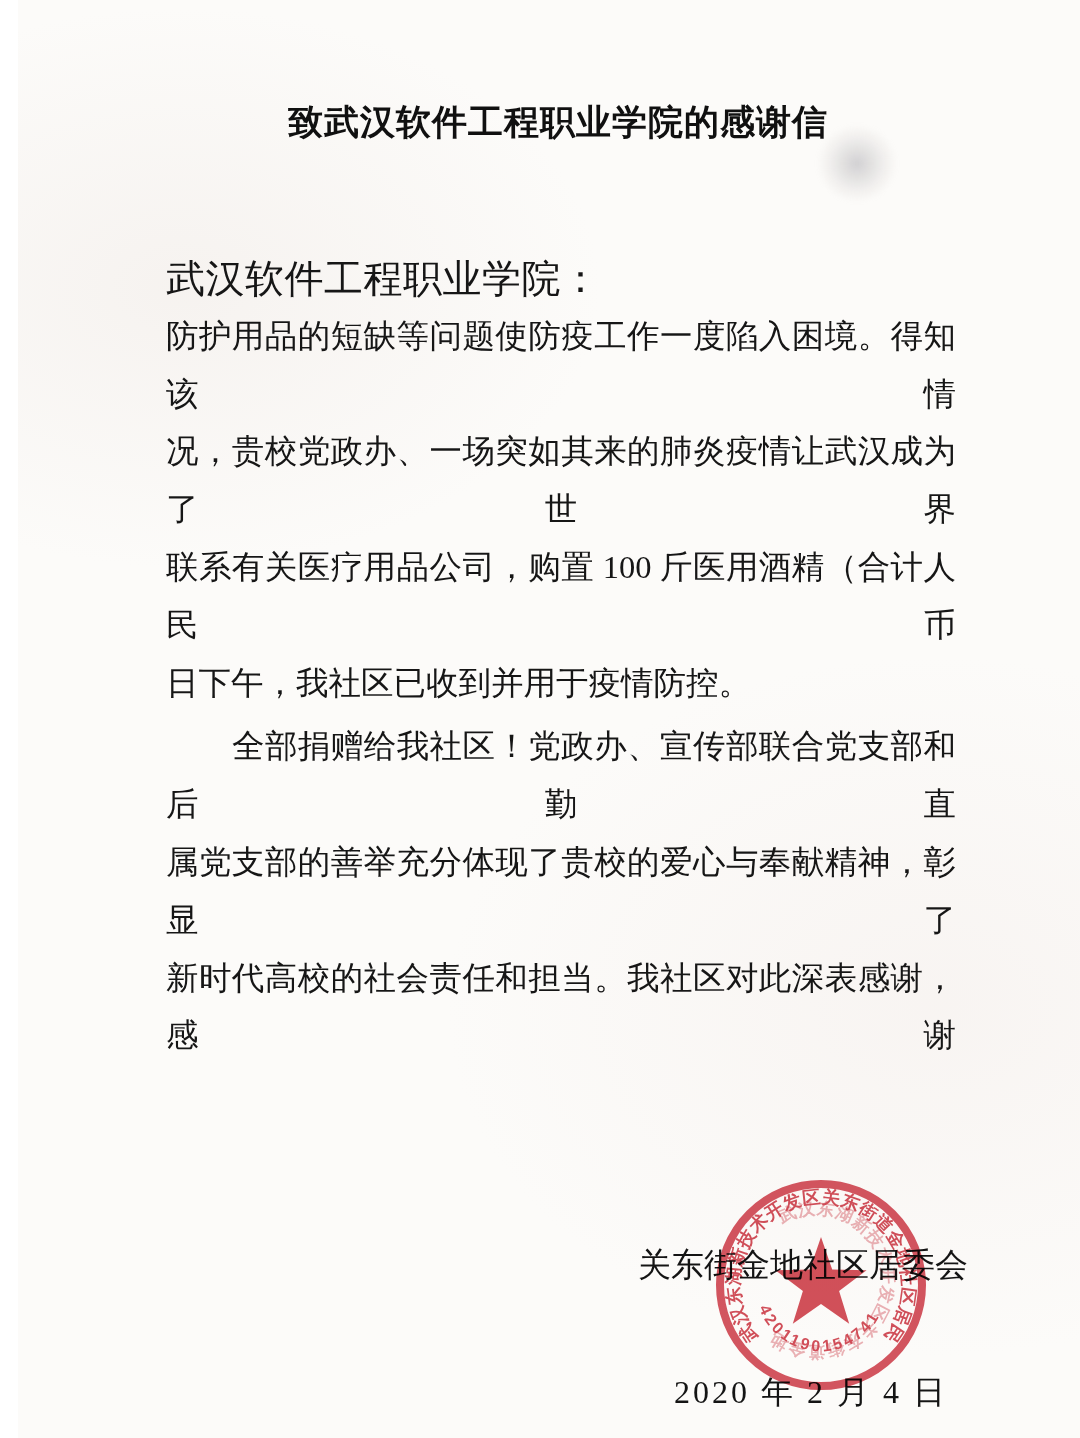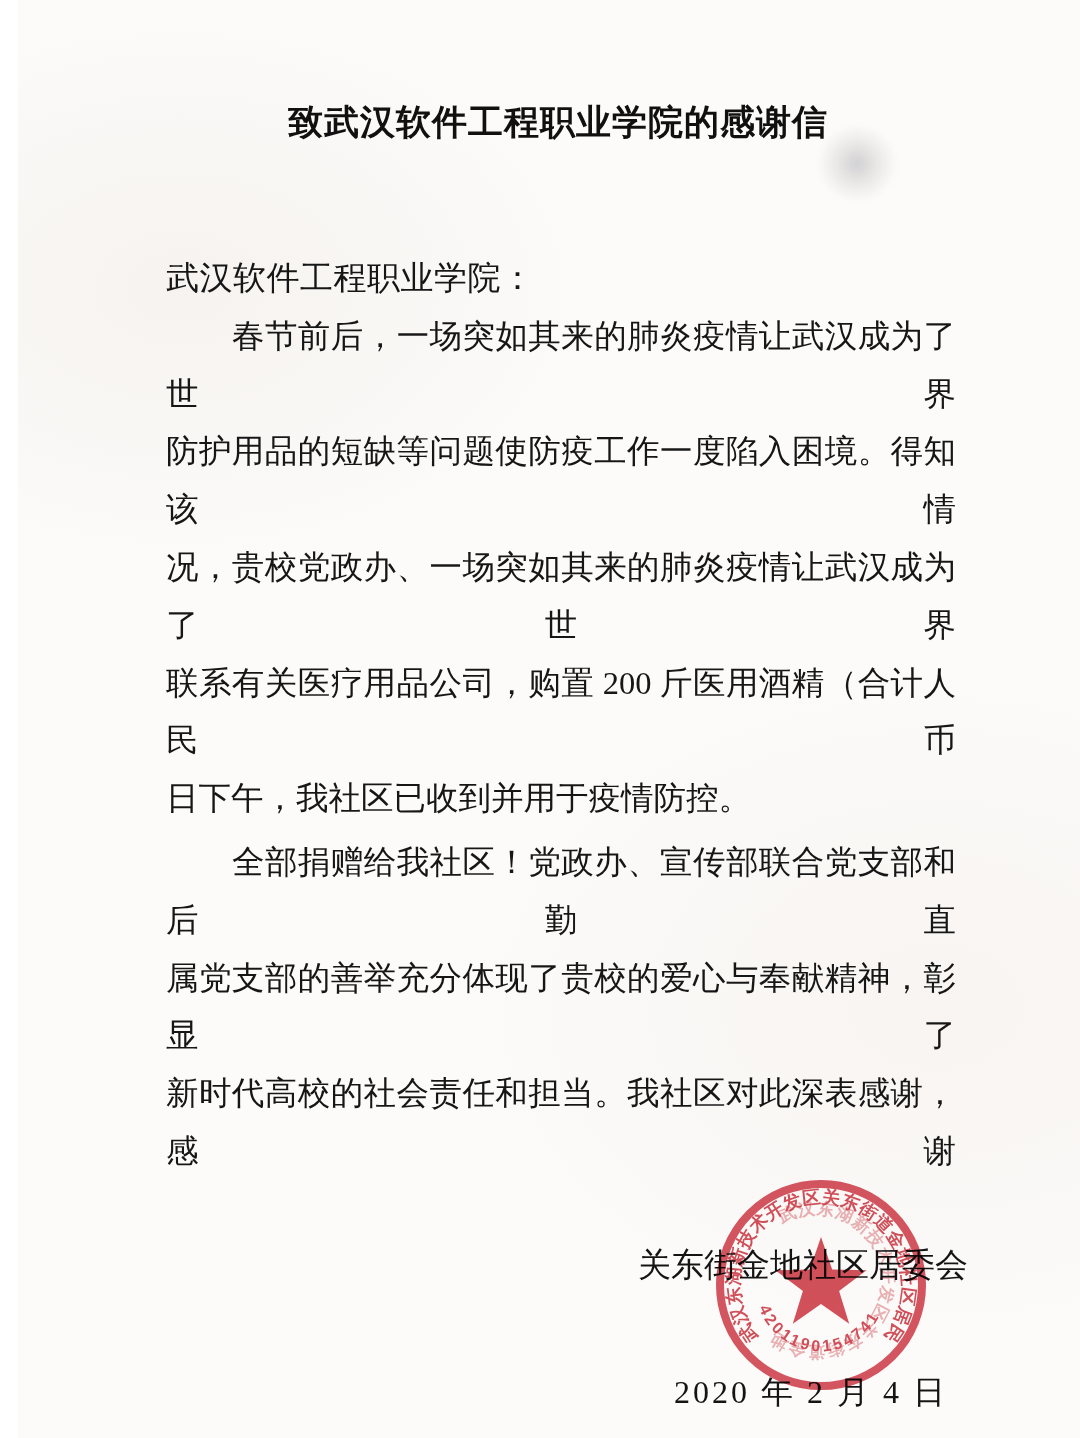--- a/index.html
+++ b/index.html
@@ -34,21 +34,21 @@
     font-size: 35px;
     letter-spacing: 1px;
     color: #101010;
   }
   .content {
     position: absolute;
     left: 148px; top: 250px;
     width: 790px;
   }
   .salutation {
-    font-size: 33px;
+    font-size: 39px;
     line-height: 57.8px;
     letter-spacing: 0.5px;
   }
   .paragraph { margin: 0; }
   .paragraph + .paragraph { margin-top: 6px; }
   .line {
     font-size: 32.5px;
     line-height: 57.8px;
     letter-spacing: 0;
     text-align: justify;
@@ -88,24 +88,23 @@
 <div class="page">
 
   <div class="smudge"></div>
 
   <h1 class="title">致武汉软件工程职业学院的感谢信</h1>
 
   <div class="content">
     <div class="salutation">武汉软件工程职业学院：</div>
     <div id="paragraphs">
         <div class="paragraph">
-          <div class="line first">春节前后，一场突如其来的肺炎疫情让武汉成为了世界</div>
           <div class="line">防护用品的短缺等问题使防疫工作一度陷入困境。得知该情</div>
           <div class="line">况，贵校党政办、一场突如其来的肺炎疫情让武汉成为了世界</div>
-          <div class="line">联系有关医疗用品公司，购置 200 斤医用酒精（合计人民币</div>
+          <div class="line">联系有关医疗用品公司，购置 100 斤医用酒精（合计人民币</div>
           <div class="line last">日下午，我社区已收到并用于疫情防控。</div>
         </div>
         <div class="paragraph">
           <div class="line first">全部捐赠给我社区！党政办、宣传部联合党支部和后勤直</div>
           <div class="line">属党支部的善举充分体现了贵校的爱心与奉献精神，彰显了</div>
           <div class="line">新时代高校的社会责任和担当。我社区对此深表感谢，感谢</div>
         </div>
       </div>
   </div>
 

